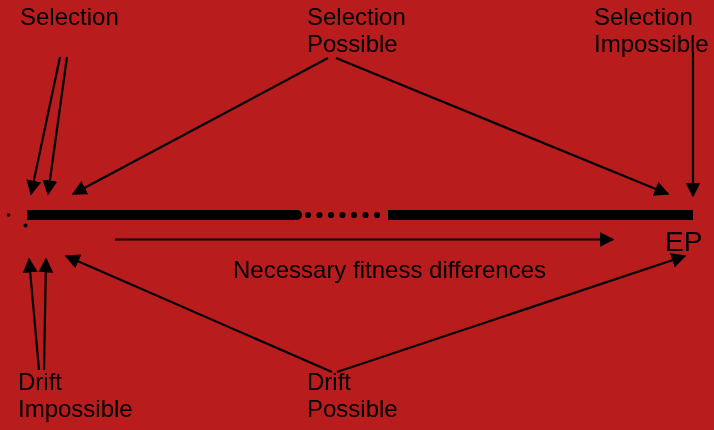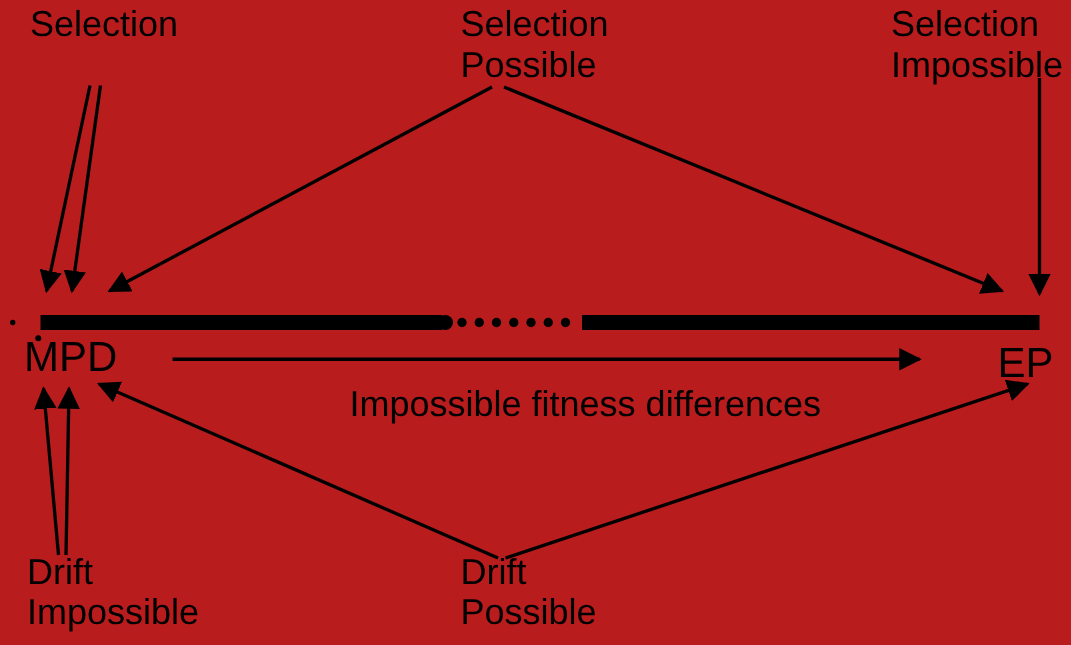--- a/index.html
+++ b/index.html
@@ -96,25 +96,24 @@
   <div class="lbl lbl-2line" style="left:307px; top:3px;">
     <span>Selection</span>
     <span>Possible</span>
   </div>
 
   <div class="lbl lbl-2line" style="left:594px; top:3px;">
     <span>Selection</span>
     <span>Impossible</span>
   </div>
 
-  <div class="lbl lbl-endpoint" style="left:16px; top:224px;">MPD</div>
 
   <div class="lbl lbl-endpoint" style="left:665px; top:228px;">EP</div>
 
-  <div class="lbl lbl-caption" style="left:233px; top:256px;">Impossible fitness differences</div>
+  <div class="lbl lbl-caption" style="left:233px; top:256px;">Necessary fitness differences</div>
 
   <div class="lbl lbl-2line" style="left:18px; top:368px;">
     <span>Drift</span>
     <span>Impossible</span>
   </div>
 
   <div class="lbl lbl-2line" style="left:307px; top:368px;">
     <span>Drift</span>
     <span>Possible</span>
   </div>

